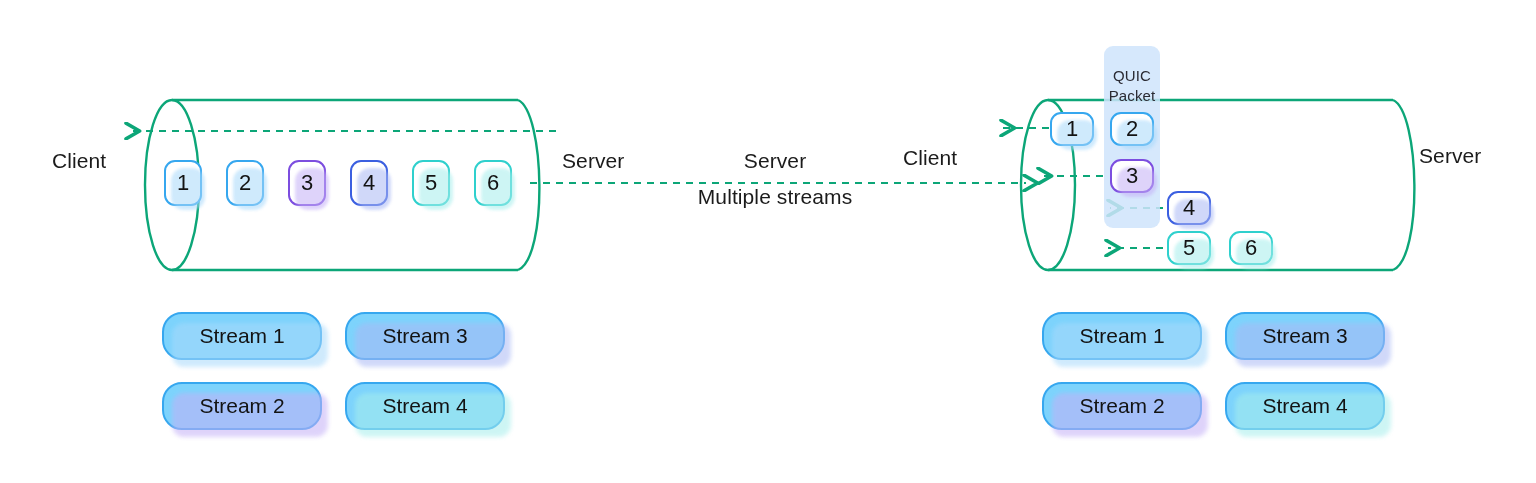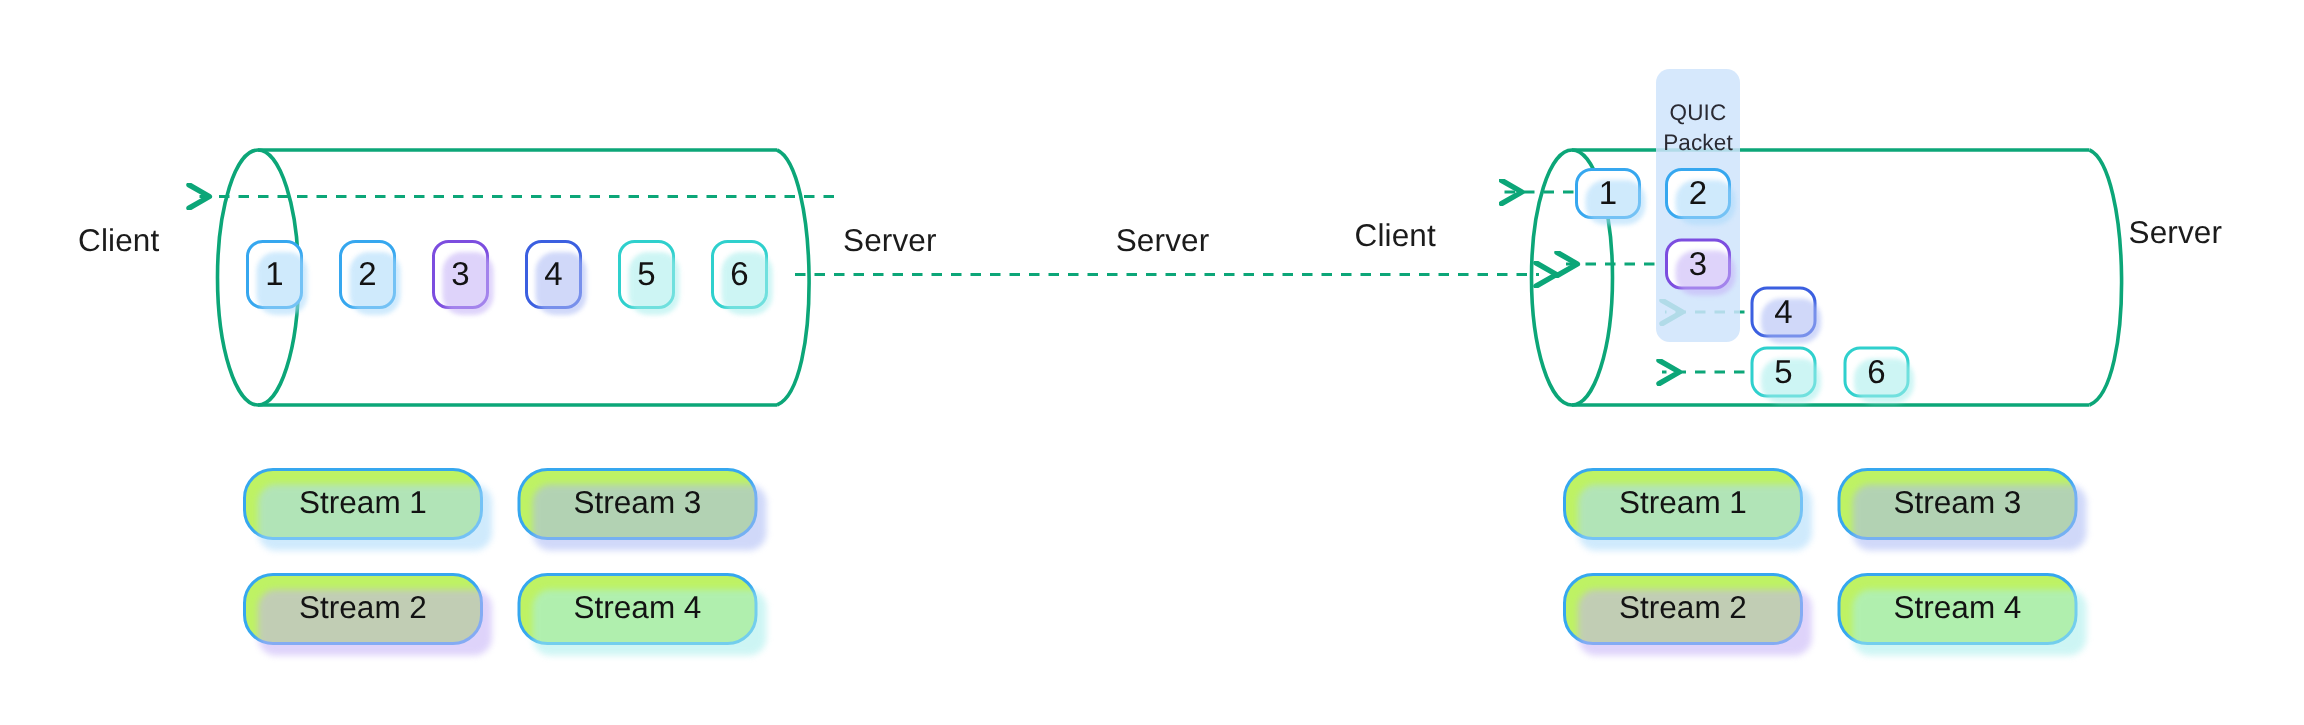--- a/index.html
+++ b/index.html
@@ -65,21 +65,21 @@
   
   .s1{border-color:#36a7ef;--glow:#a8d9fb;}
   .s2{border-color:#7c4ddf;--glow:#c4b0f7;}
   .s3{border-color:#3b5fe0;--glow:#aab9f5;}
   .s4{border-color:#2fd0cd;--glow:#a6eeec;}
 
   
   .pill{
     position:absolute;
     box-sizing:border-box;
-    background:#bef264;
+    background:#7dd3fc;
     border:2.2px solid #36a7ef;
     border-radius:20px;
     display:flex;align-items:center;justify-content:center;
     font-size:21px;
     color:#131313;
     width:160px;height:48px;
     z-index:3;
   }
   .pill::after{
     content:"";
@@ -164,20 +164,21 @@
   <div class="chip s3" style="left:350px;top:160px;width:38px;height:46px;">4</div>
   <div class="chip s4" style="left:412px;top:160px;width:38px;height:46px;">5</div>
   <div class="chip s4" style="left:474px;top:160px;width:38px;height:46px;">6</div>
 
   <div class="pill s1" style="left:162px;top:312px;">Stream 1</div>
   <div class="pill s3" style="left:345px;top:312px;">Stream 3</div>
   <div class="pill s2" style="left:162px;top:382px;">Stream 2</div>
   <div class="pill s4" style="left:345px;top:382px;">Stream 4</div>
 
   <div class="lbl center" style="left:775px;top:119px;">Server</div>
+  <div class="lbl center" style="left:775px;top:155px;">Multiple streams</div>
 
   <div class="lbl" style="left:903px;top:116px;">Client</div>
   <div class="lbl" style="left:1419px;top:114px;">Server</div>
 
   <div class="chip s1" style="left:1050px;top:112px;width:44px;height:34px;">1</div>
   <div class="chip s1" style="left:1110px;top:112px;width:44px;height:34px;">2</div>
   <div class="chip s2" style="left:1110px;top:159px;width:44px;height:34px;">3</div>
   <div class="chip s3" style="left:1167px;top:191px;width:44px;height:34px;">4</div>
   <div class="chip s4" style="left:1167px;top:231px;width:44px;height:34px;">5</div>
   <div class="chip s4" style="left:1229px;top:231px;width:44px;height:34px;">6</div>

